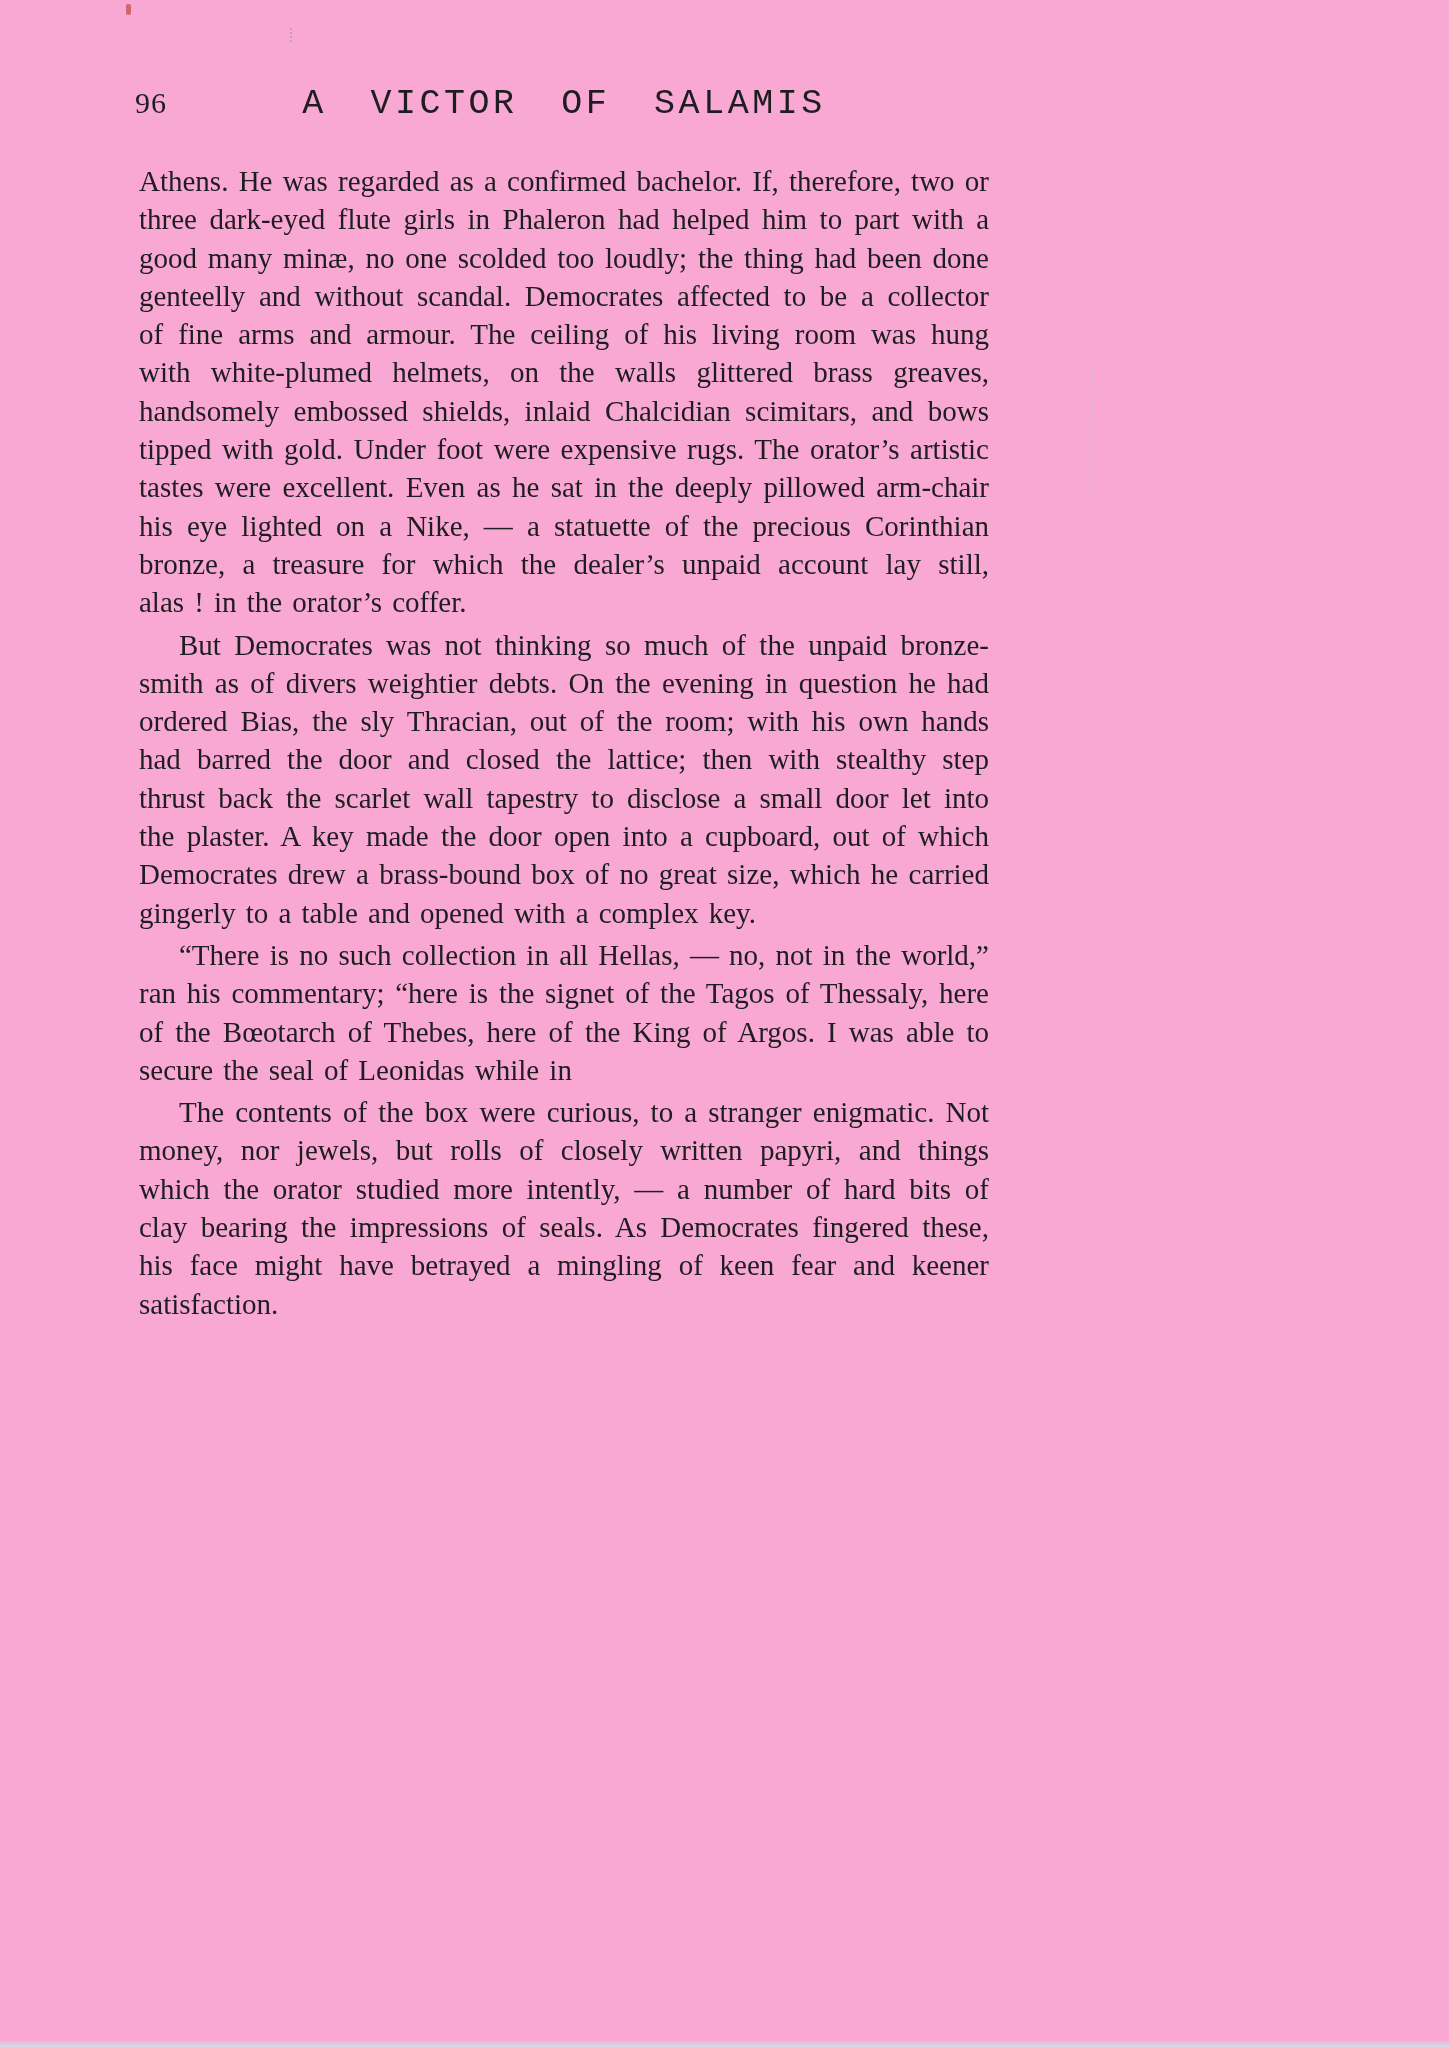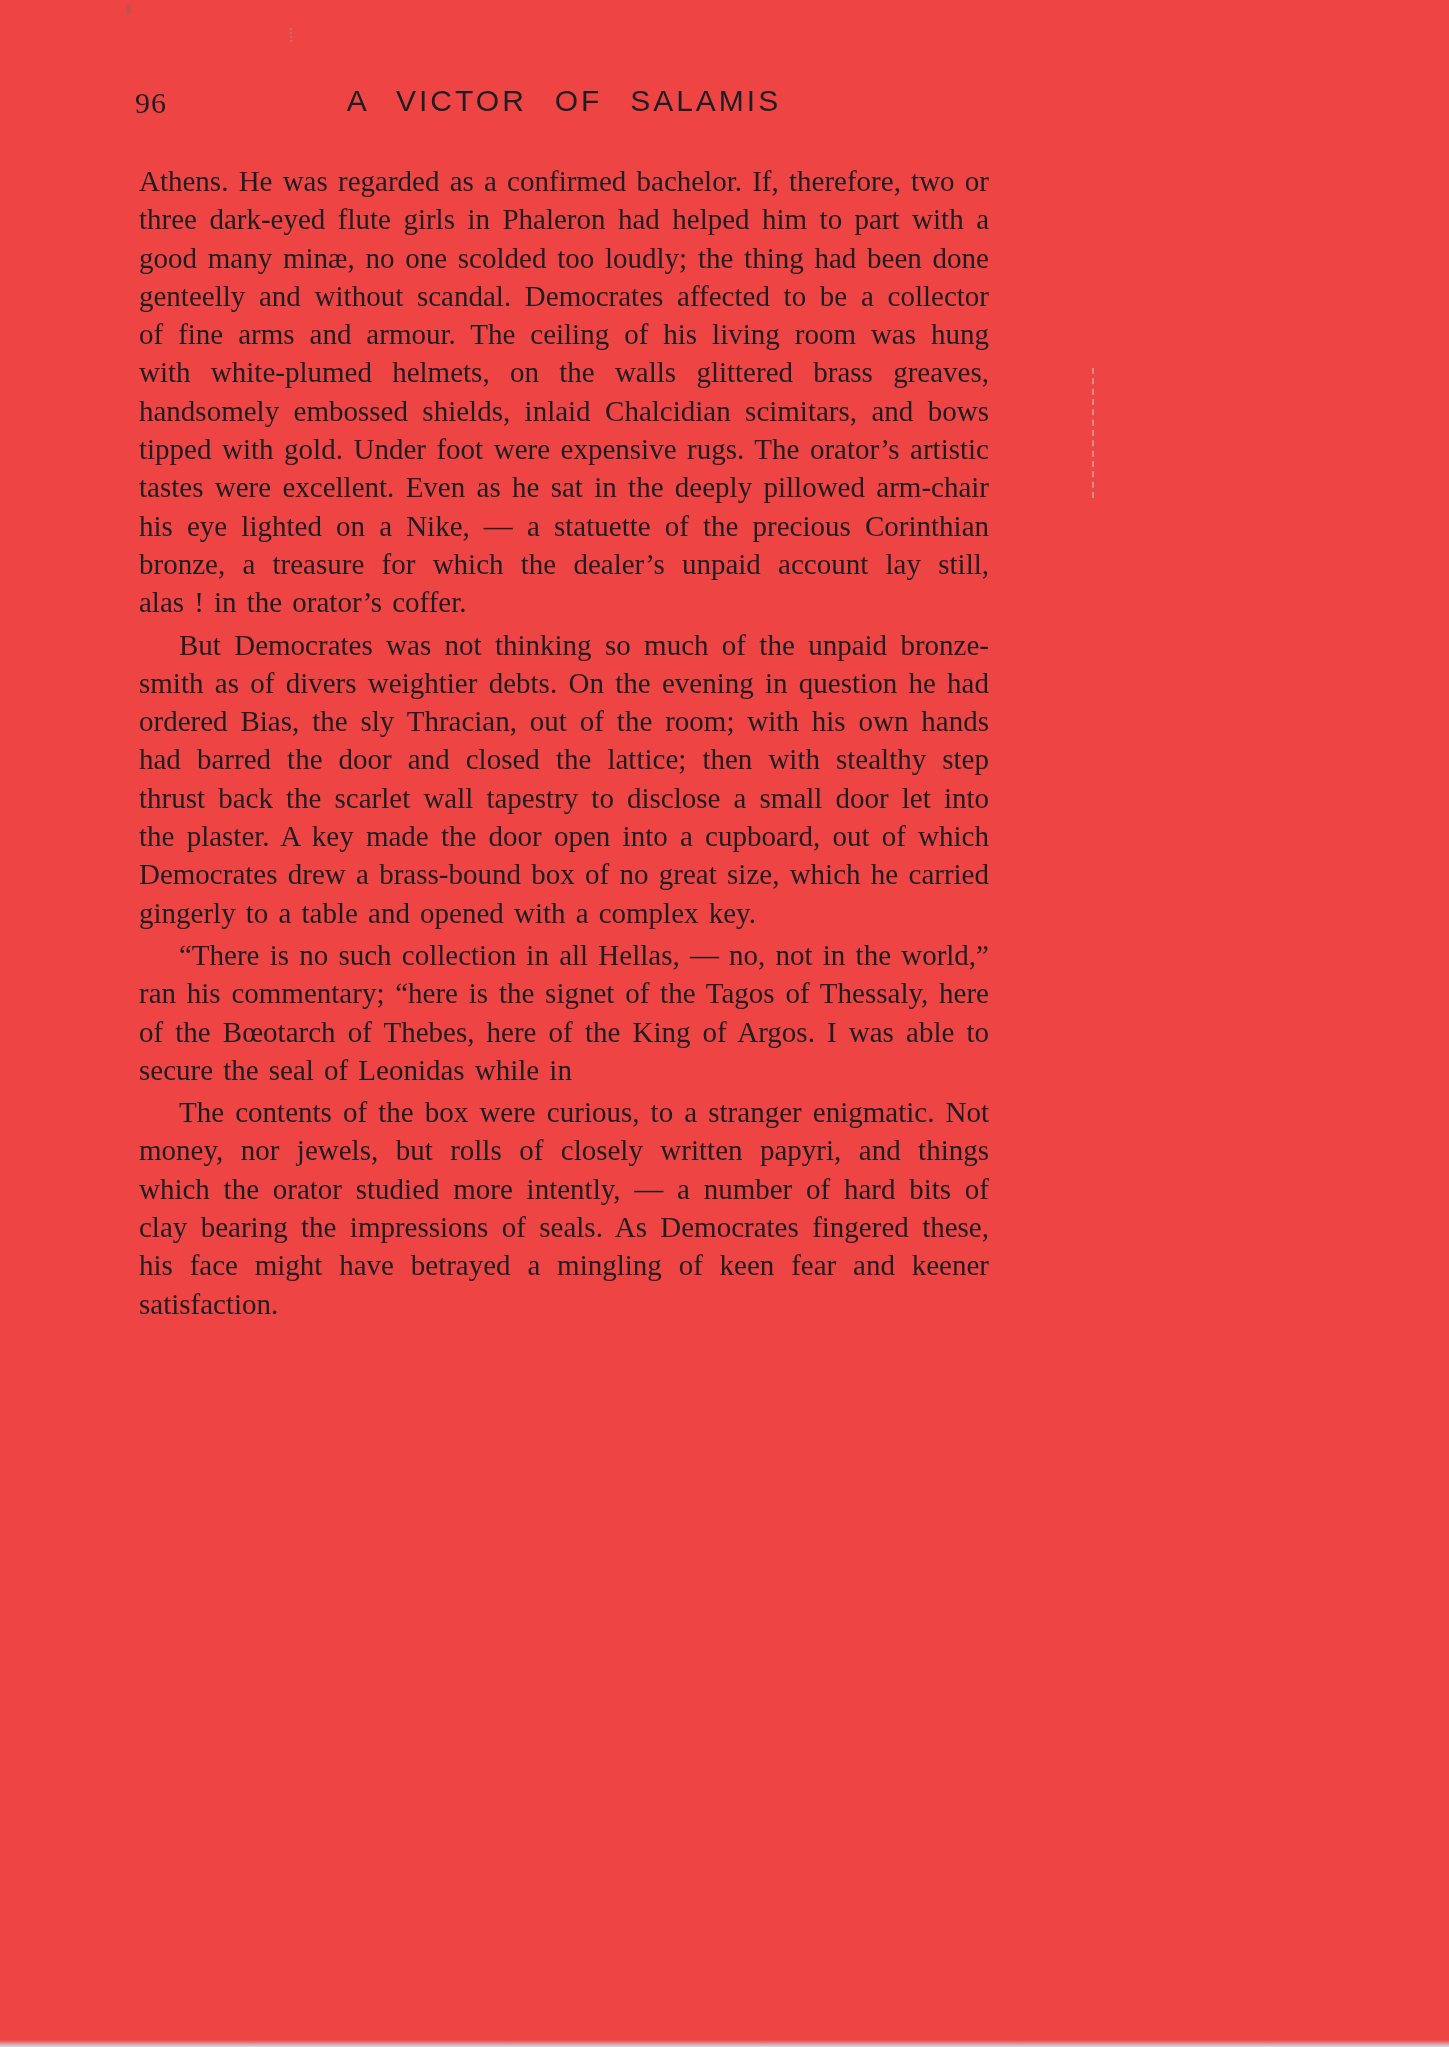--- a/index.html
+++ b/index.html
@@ -5,21 +5,21 @@
   html, body {
     margin: 0;
     padding: 0;
     background: #e8e8e6;
   }
   .page {
     position: relative;
     width: 1449px;
     height: 2047px;
     margin: 0 auto;
-    background: #ef4444;
+    background: #f9a8d4;
     overflow: hidden;
     font-family: "Liberation Serif", serif;
     color: #1e1e22;
   }
   .page-header {
     position: absolute;
     top: 84px;
     left: 135px;
     width: 858px;
     height: 40px;
@@ -27,25 +27,25 @@
   .page-number {
     position: absolute;
     left: 0;
     top: 2px;
     font-size: 30px;
     letter-spacing: 1px;
   }
   .running-title {
     margin: 0;
     text-align: center;
-    font-size: 30px;
+    font-size: 35px;
     font-weight: 400;
     letter-spacing: 0.10em;
     word-spacing: 0.55em;
-    font-family: Liberation Sans, sans-serif;
+    font-family: Liberation Mono, monospace;
   }
   .text-block {
     position: absolute;
     top: 158px;
     left: 135px;
     width: 858px;
     font-size: 29px;
     line-height: 38.3px;
     text-align: justify;
     word-spacing: 0.10em;

